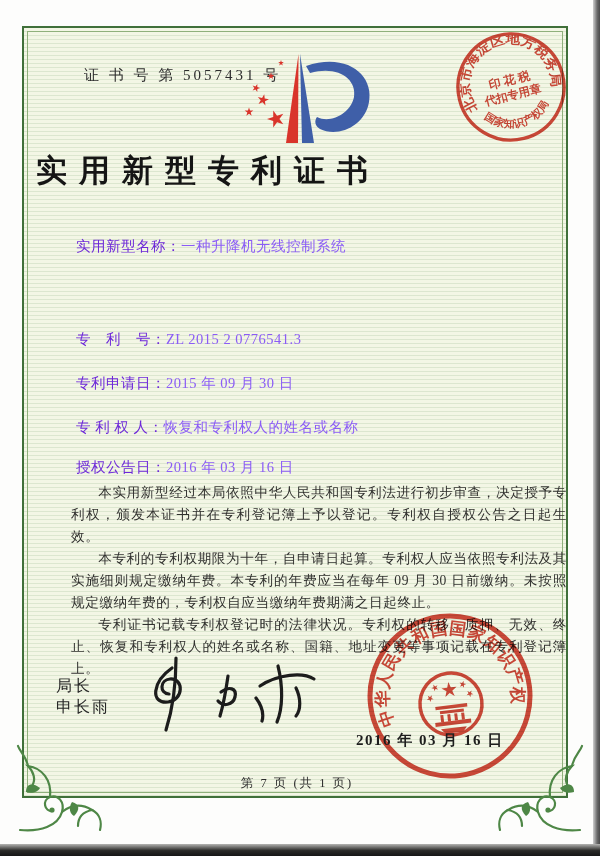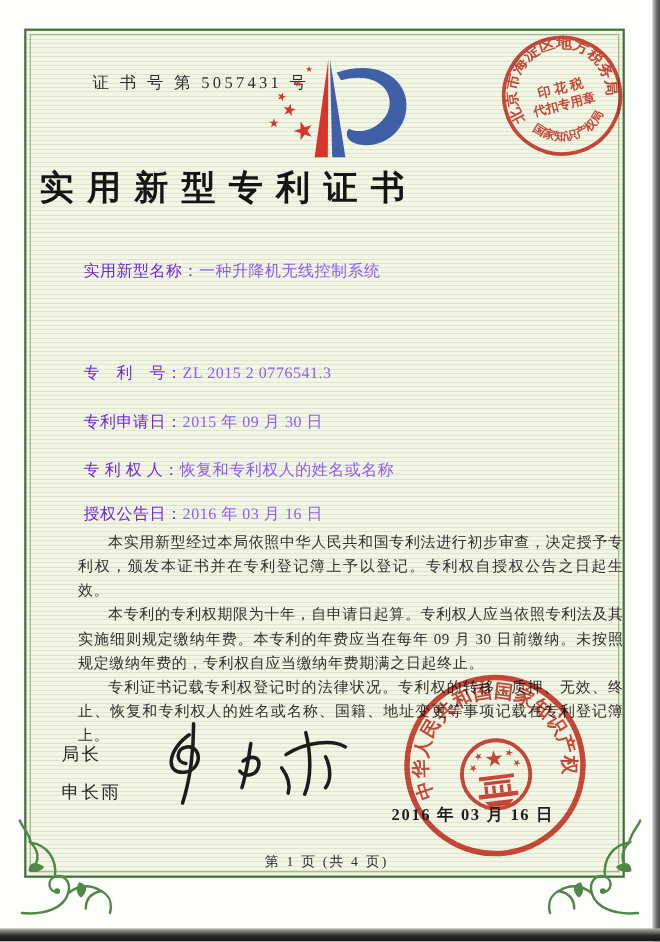--- a/index.html
+++ b/index.html
@@ -30,21 +30,21 @@
      font-size:31px; font-weight:bold; letter-spacing:12px; text-indent:12px; color:#151515; }
   .field-row { position:absolute; left:54px; font-size:14.5px; color:#222; letter-spacing:0.5px; white-space:nowrap; }
   .field-label { color:#6d28d9;margin-left:22px; }
   .field-value { color:#8b5cf6; }
 
   .body-text { position:absolute; left:52px; top:482px; width:496px; font-size:13.6px;
      line-height:22px; color:#30302e; text-align:justify; letter-spacing:0.6px;margin-left:19px; }
   .body-text p { text-indent:2em; }
 
   .signer { position:absolute; left:56px; top:676px; font-size:16px; color:#262626; letter-spacing:2px; }
-  .signer div + div { margin-top:13px; }
+  .signer div + div { margin-top:0; }
 
   .signature-svg { position:absolute; left:138px; top:646px; }
 
   .seal { mix-blend-mode:multiply; opacity:0.92; }
   .tax-seal { position:absolute; left:452px; top:28px; transform:rotate(-14deg); }
   .office-seal { position:absolute; left:364px; top:610px; transform:rotate(-7deg); }
 
   .issue-date { position:absolute; left:356px; top:731px; font-size:15px; font-weight:bold;
      letter-spacing:1.5px; color:#1e1e1e; z-index:5; }
 
@@ -203,17 +203,17 @@
       <rect x="9" y="10" width="3" height="7"></rect>
       <rect x="-18" y="17" width="36" height="4"></rect>
       <path d="M-13,24 L13,24 L9,29 L-9,29 Z"></path>
     </g>
   </svg>
 
   
   <div class="issue-date">2016 年 03 月 16 日</div>
 
   
-  <div class="footer">第 1 页 (共 4 页)</div>
+  <div class="footer">第 7 页 (共 1 页)</div>
 
   <div class="photo-edge-right"></div>
   <div class="photo-edge-bottom"></div>
 </div>
 
 </body></html>

